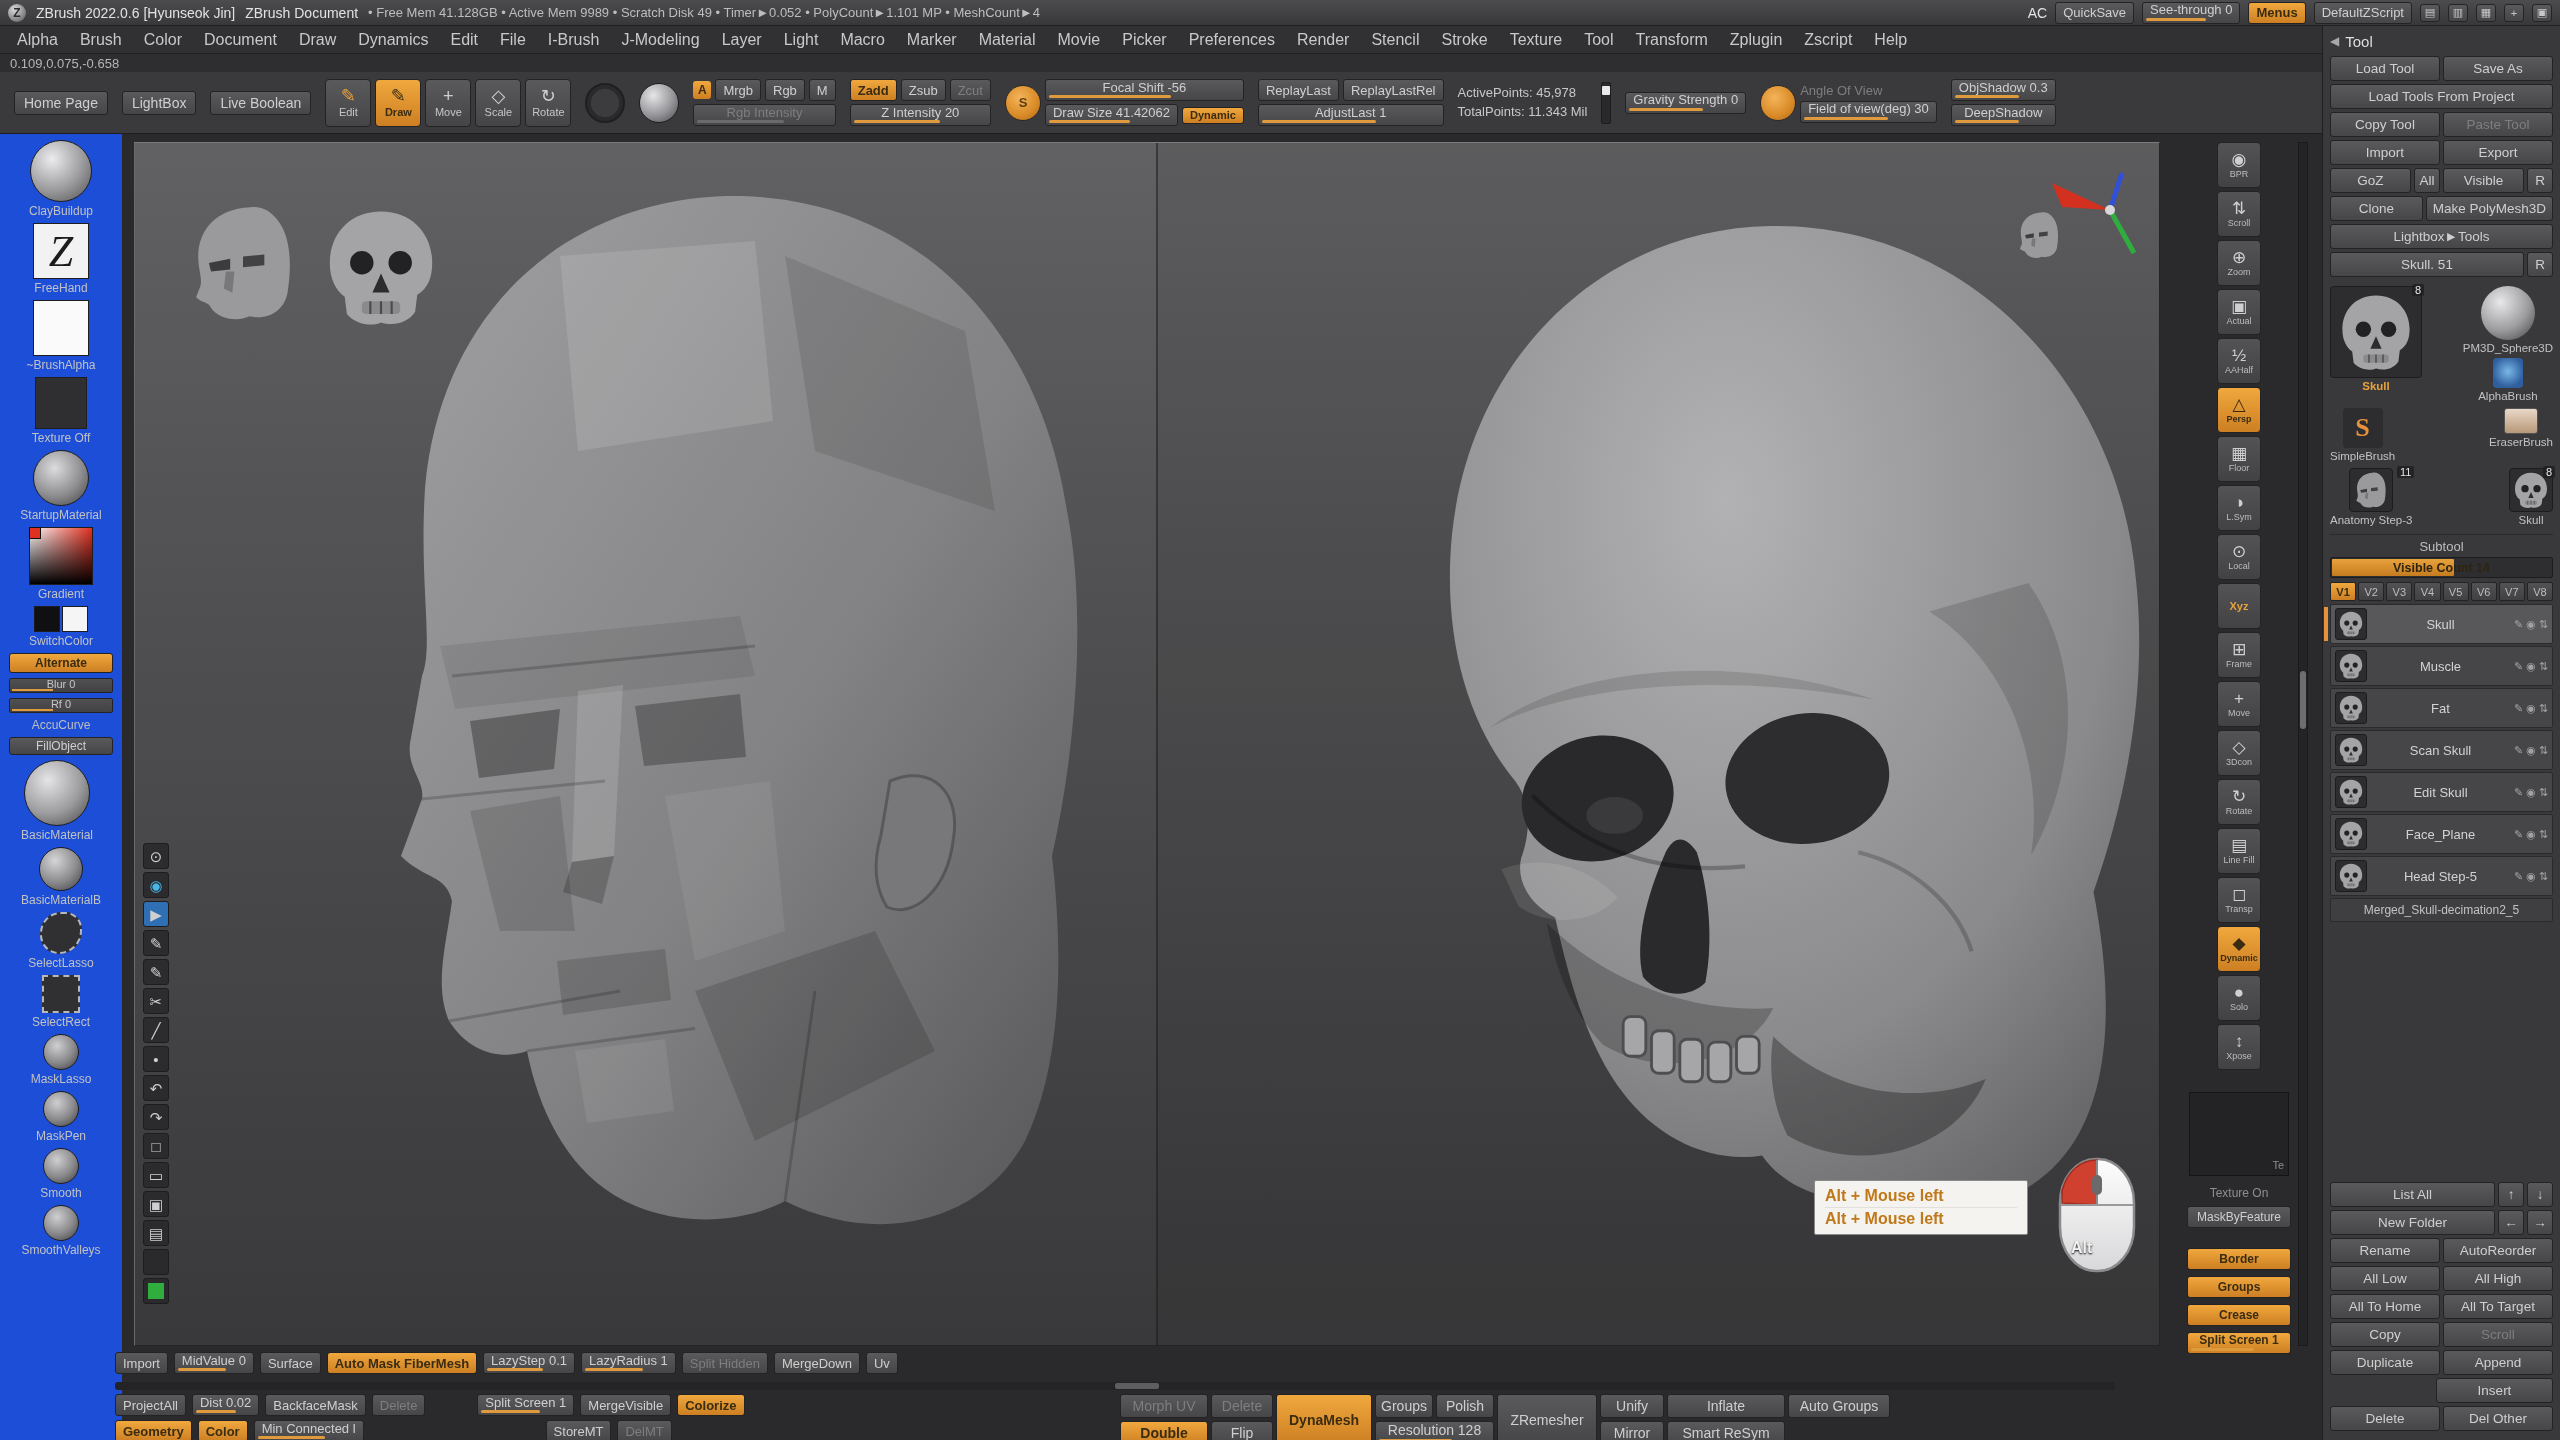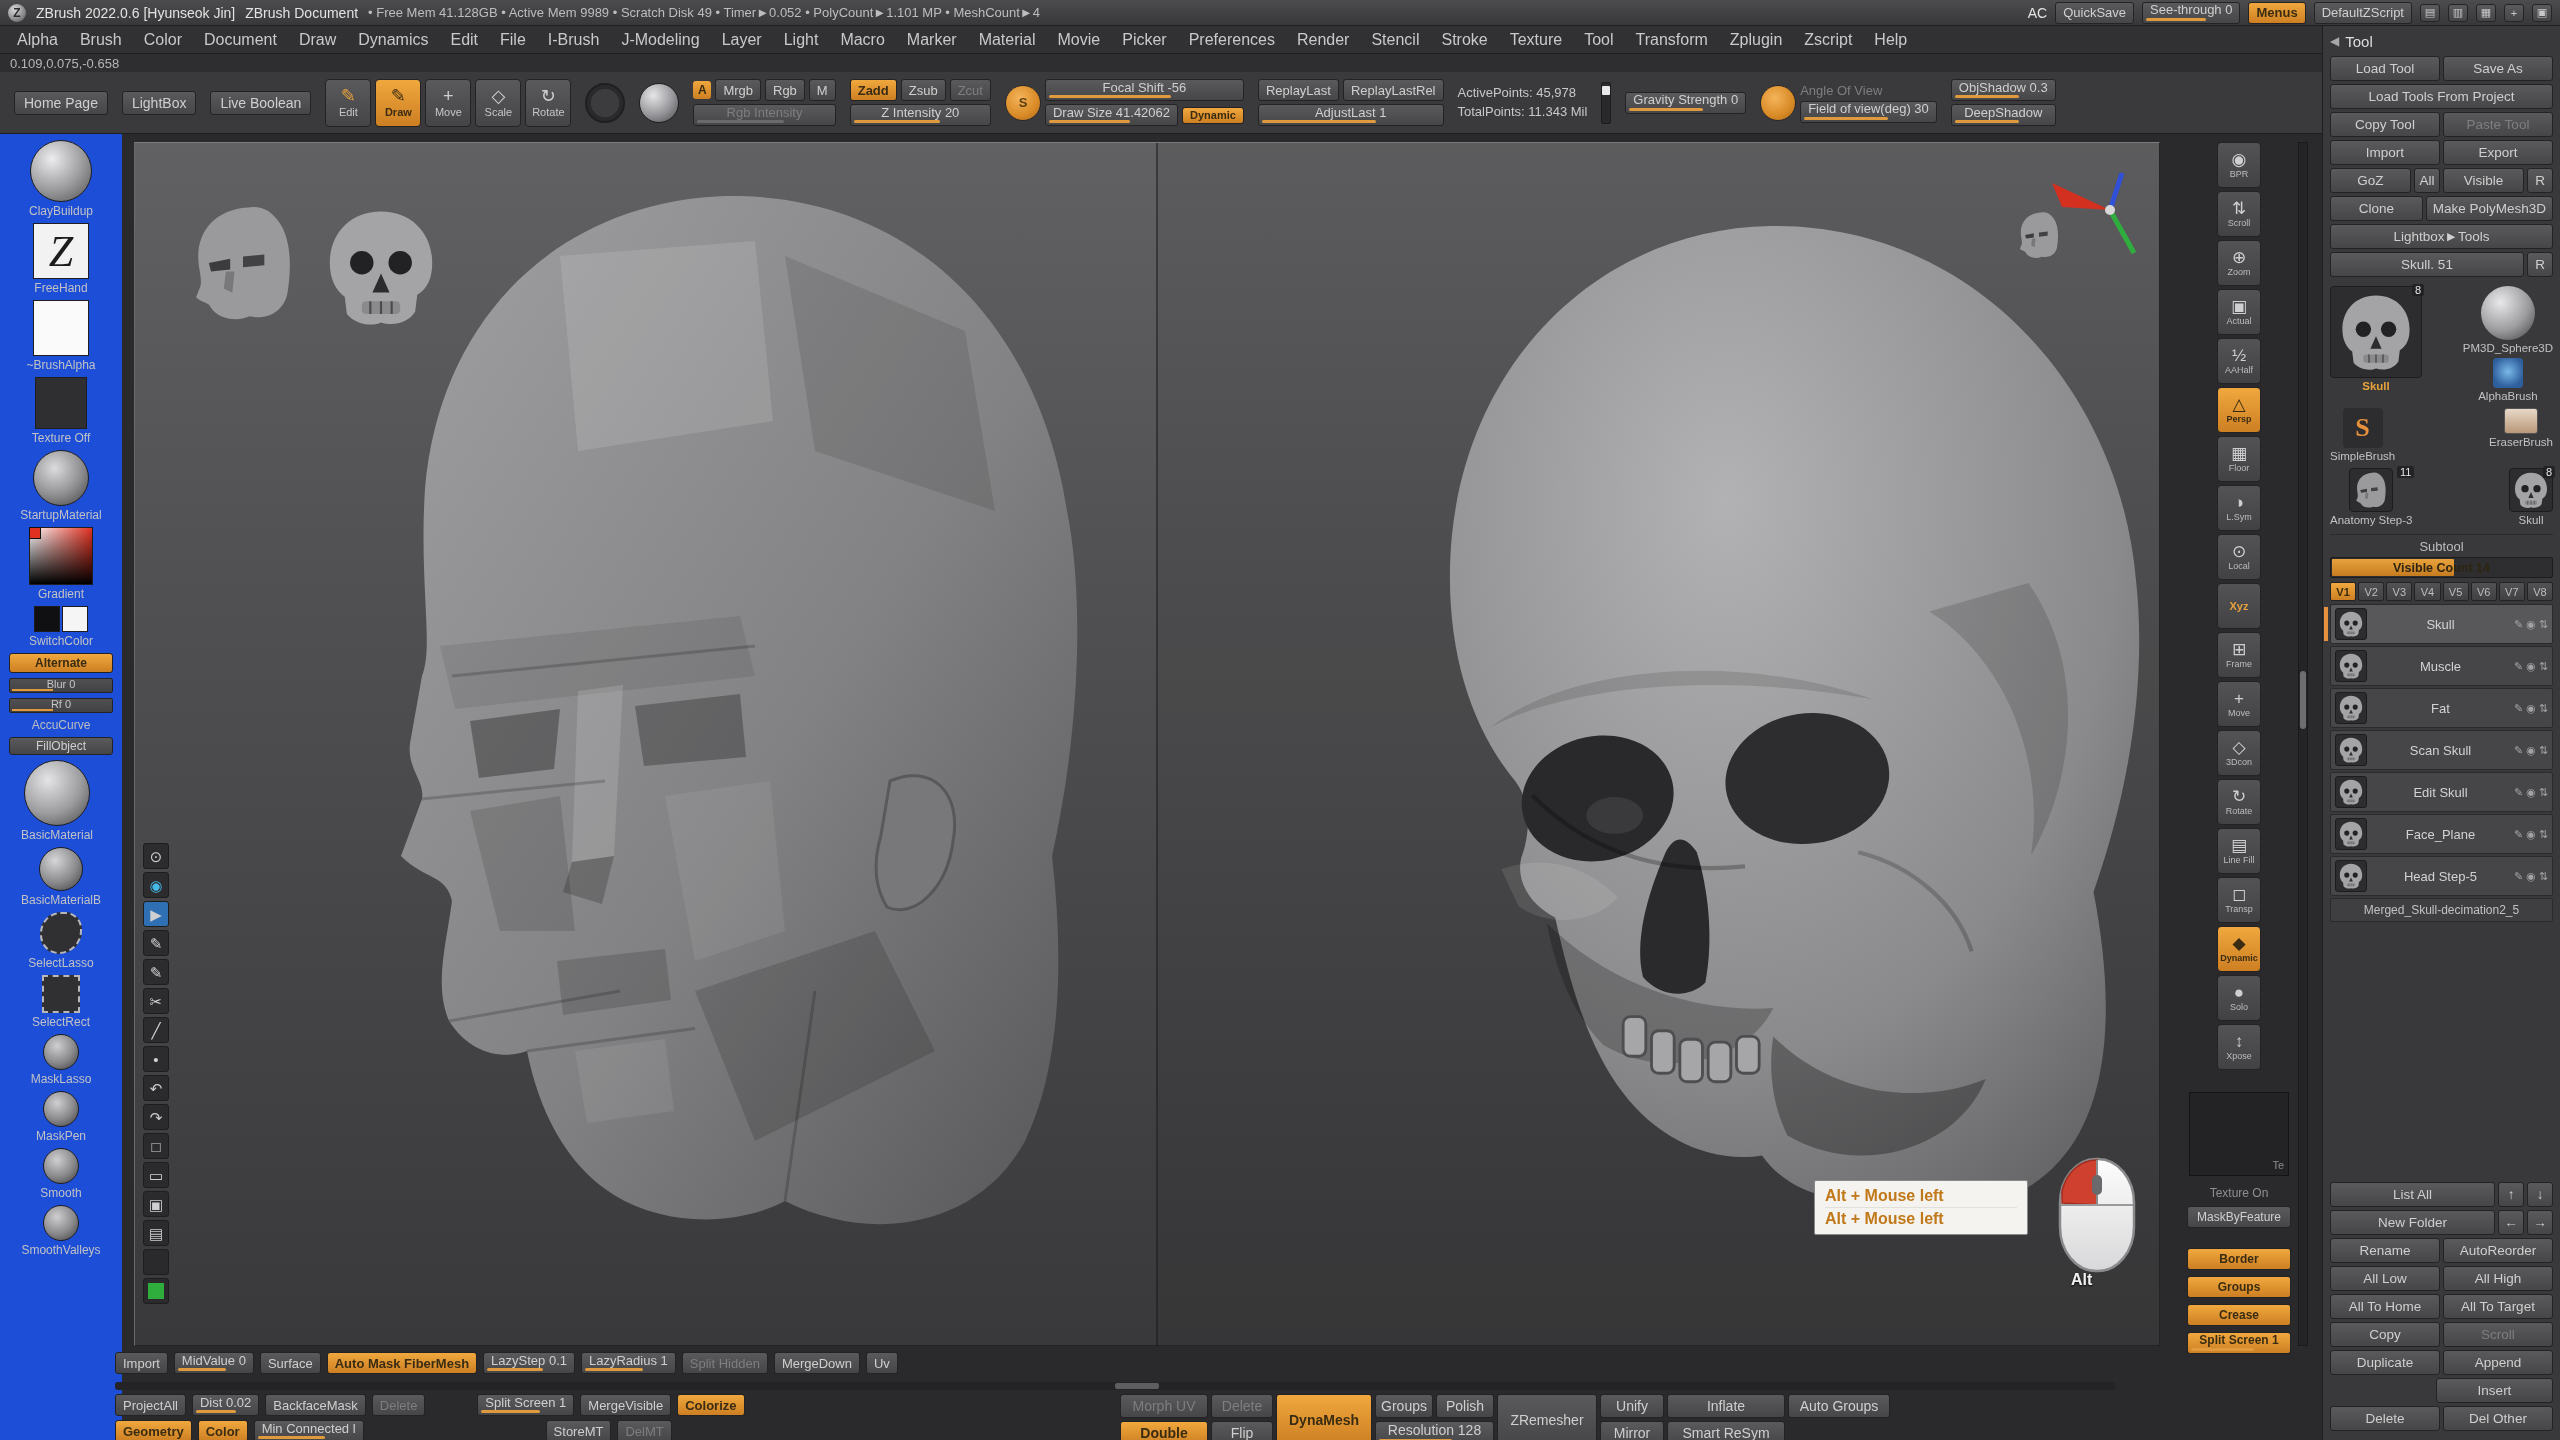--- a/index.html
+++ b/index.html
@@ -117,21 +117,21 @@
   .lsi.palette span{border-radius:1px}
   .lsi.green{background:#2a2a2c;padding:4px}
   .lsi.green span{display:block;width:100%;height:100%;background:#2fae3e}
 
   
   #tooltip{position:absolute;left:1679px;top:1037px;width:214px;background:#f5f3ef;border:1px solid #8a8a8a;
     border-radius:2px;padding:4px 10px;display:flex;flex-direction:column}
   #tooltip .tline{font-size:16px;font-weight:bold;color:#c07818;line-height:22px}
   #tooltip .tline:first-child{border-bottom:1px solid rgba(0,0,0,0.08)}
   #mouse{position:absolute;left:1916px;top:1010px;width:92px;height:128px}
-  #alt-label{position:absolute;left:1936px;top:1128px;font-size:16px;font-weight:bold;color:#f2f2f2;text-shadow:0 1px 2px #000}
+  #alt-label{position:absolute;left:1936px;top:1096px;font-size:16px;font-weight:bold;color:#f2f2f2;text-shadow:0 1px 2px #000}
 
   
   #right-col{position:absolute;left:2172px;top:142px;width:134px;bottom:0;display:flex;flex-direction:column;align-items:center}
   #right-strip{display:flex;flex-direction:column;gap:3px}
   .rsi{width:44px;height:46px;background:linear-gradient(#535355,#424244);border:1px solid #232325;border-radius:4px;
     display:flex;flex-direction:column;align-items:center;justify-content:center;gap:1px}
   .rsi.active{background:linear-gradient(#f0a83e,#cd7f22)}
   .rsg{font-size:17px;color:#cfcfd1;line-height:17px}
   .rsi.active .rsg{color:#3a2c12}
   .rsl{font-size:9px;color:#bdbdbf}

